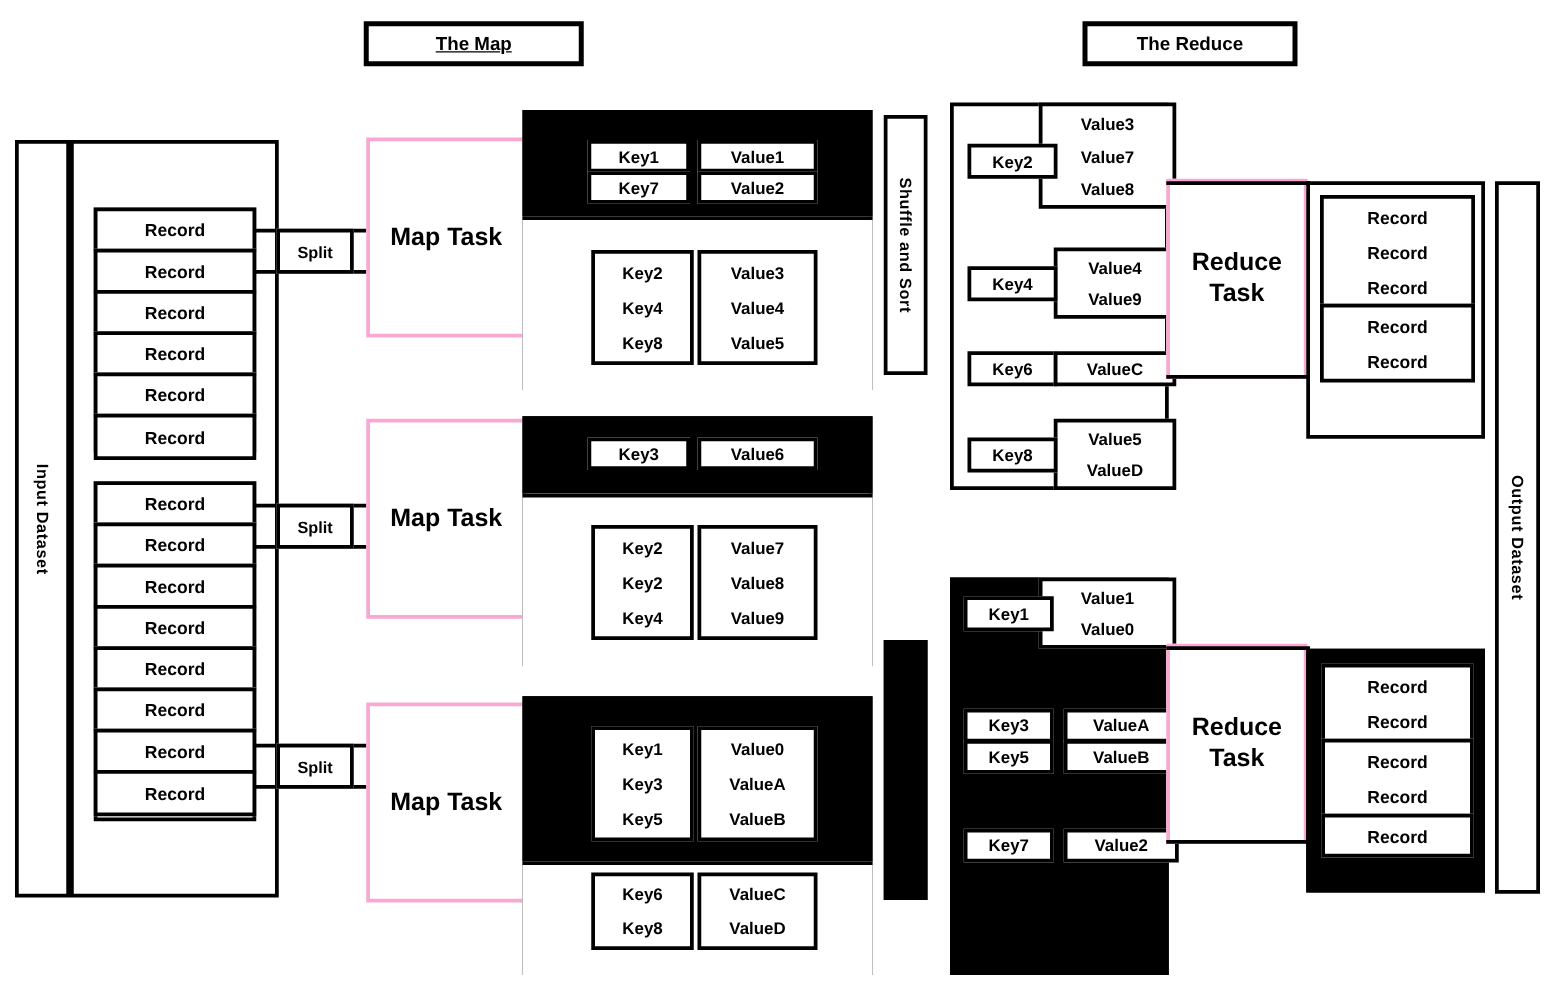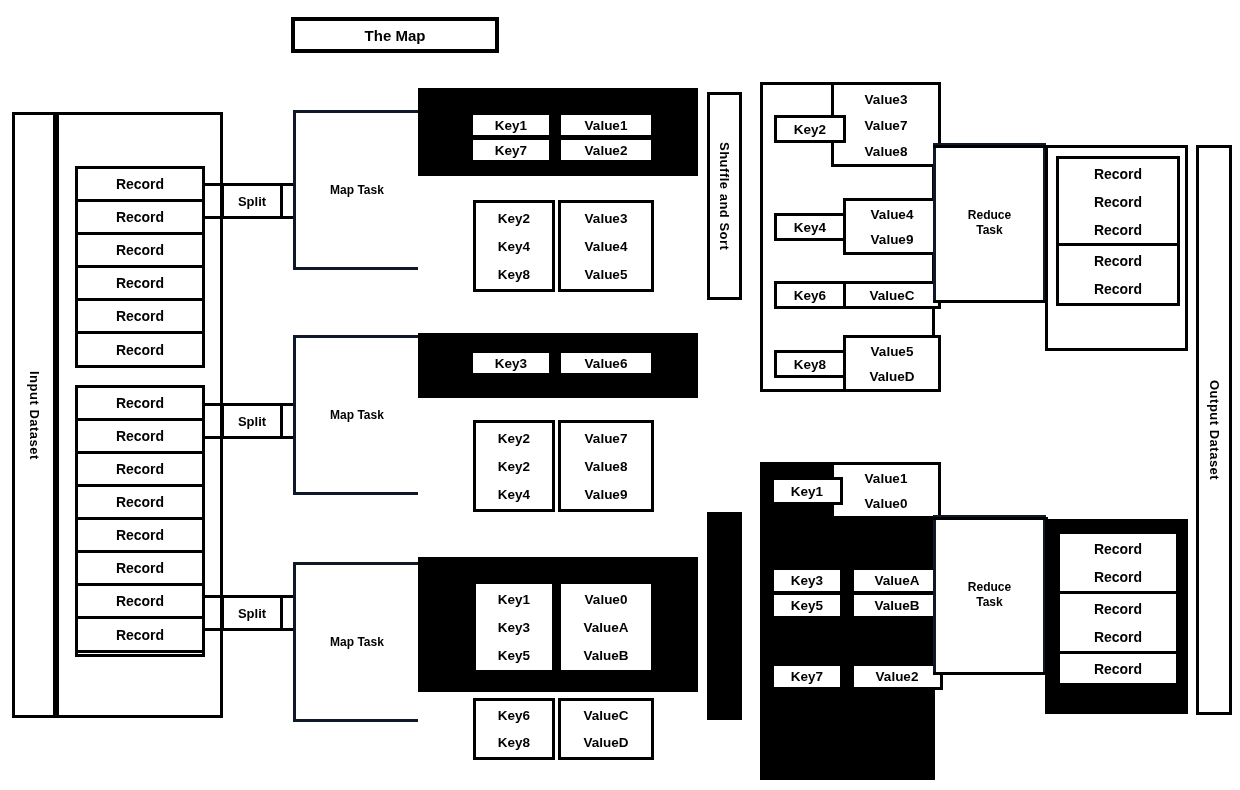--- a/index.html
+++ b/index.html
@@ -79,39 +79,42 @@
   .hline { background: #000; height: 3px; }
 
   .split {
     border: 3px solid #000;
     background: #fff;
     font-size: 13px;
     font-weight: bold;
   }
 
   .task {
-    border: 3px solid #0f172a;
-    background: #fff;
-    font-size: 12px;
+    border: 3px solid #f9a8d4;
+    background: #fff;
+    font-size: 20px;
     font-weight: bold;
     text-align: center;
     line-height: 1.25;
     display: flex;
     align-items: center;
     justify-content: center;
   }
   .task span { display: block; }
 </style>
 </head>
 <body>
 
 <div id="canvas">
 
-  <div class="abs heading label" style="left:291px; top:17px; width:208px; height:36px;">
+  <div class="abs heading label" style="left:291px; top:17px; width:176px; height:36px;text-decoration:underline;">
     <span>The Map</span>
+  </div>
+  <div class="abs heading label" style="left:866px; top:17px; width:172px; height:36px;">
+    <span>The Reduce</span>
   </div>
 
   <div class="abs plainframe" style="left:12px; top:112px; width:44px; height:606px;">
     <div class="abs vlabel" style="left:0; top:0; width:100%; height:100%; display:flex; align-items:center; justify-content:center;">Input Dataset</div>
   </div>
   <div class="abs plainframe" style="left:56px; top:112px; width:167px; height:606px;"></div>
 
   <div class="abs box" style="left:75px; top:166px; width:130px; height:196px;">
     <div class="abs record label" style="left:-3px; top:-3px; width:130px; height:36px;">Record</div>
     <div class="abs record label" style="left:-3px; top:30px; width:130px; height:36px;">Record</div>

